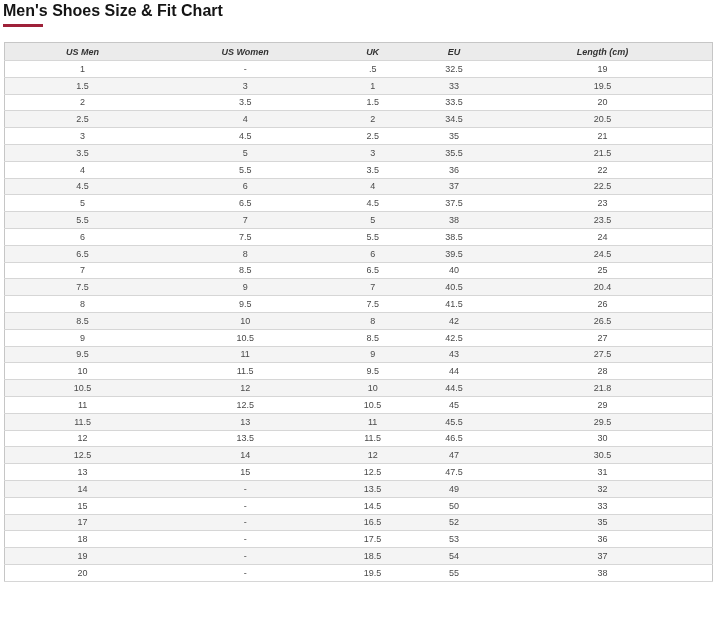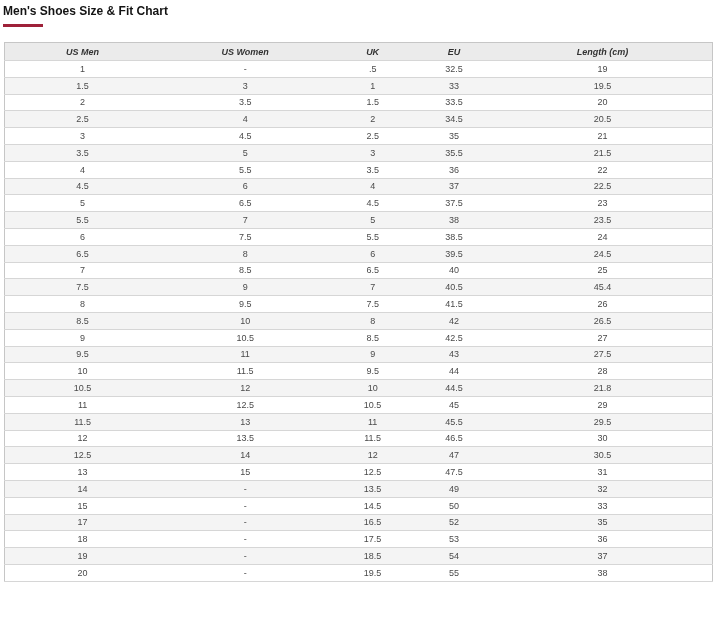--- a/index.html
+++ b/index.html
@@ -17,21 +17,21 @@
     margin: 0; padding: 0;
     width: 717px; height: 633px;
     background: #ffffff;
     font-family: "Liberation Sans", sans-serif;
     overflow: hidden;
   }
   .page { width: 717px; height: 633px; }
   .title {
     margin: 0;
     padding: 2px 0 0 3px;
-    font-size: 12px;
+    font-size: 16px;
     line-height: 18px;
     font-weight: bold;
     color: var(--title-text);
   }
   .title-underline {
     width: 40px; height: 3px;
     background: var(--accent);
     margin: 4px 0 0 3px;
   }
   .size-table {
@@ -181,21 +181,21 @@
           <td>8.5</td>
           <td>6.5</td>
           <td>40</td>
           <td>25</td>
         </tr>
         <tr>
           <td>7.5</td>
           <td>9</td>
           <td>7</td>
           <td>40.5</td>
-          <td>45.4</td>
+          <td>20.4</td>
         </tr>
         <tr>
           <td>8</td>
           <td>9.5</td>
           <td>7.5</td>
           <td>41.5</td>
           <td>26</td>
         </tr>
         <tr>
           <td>8.5</td>

